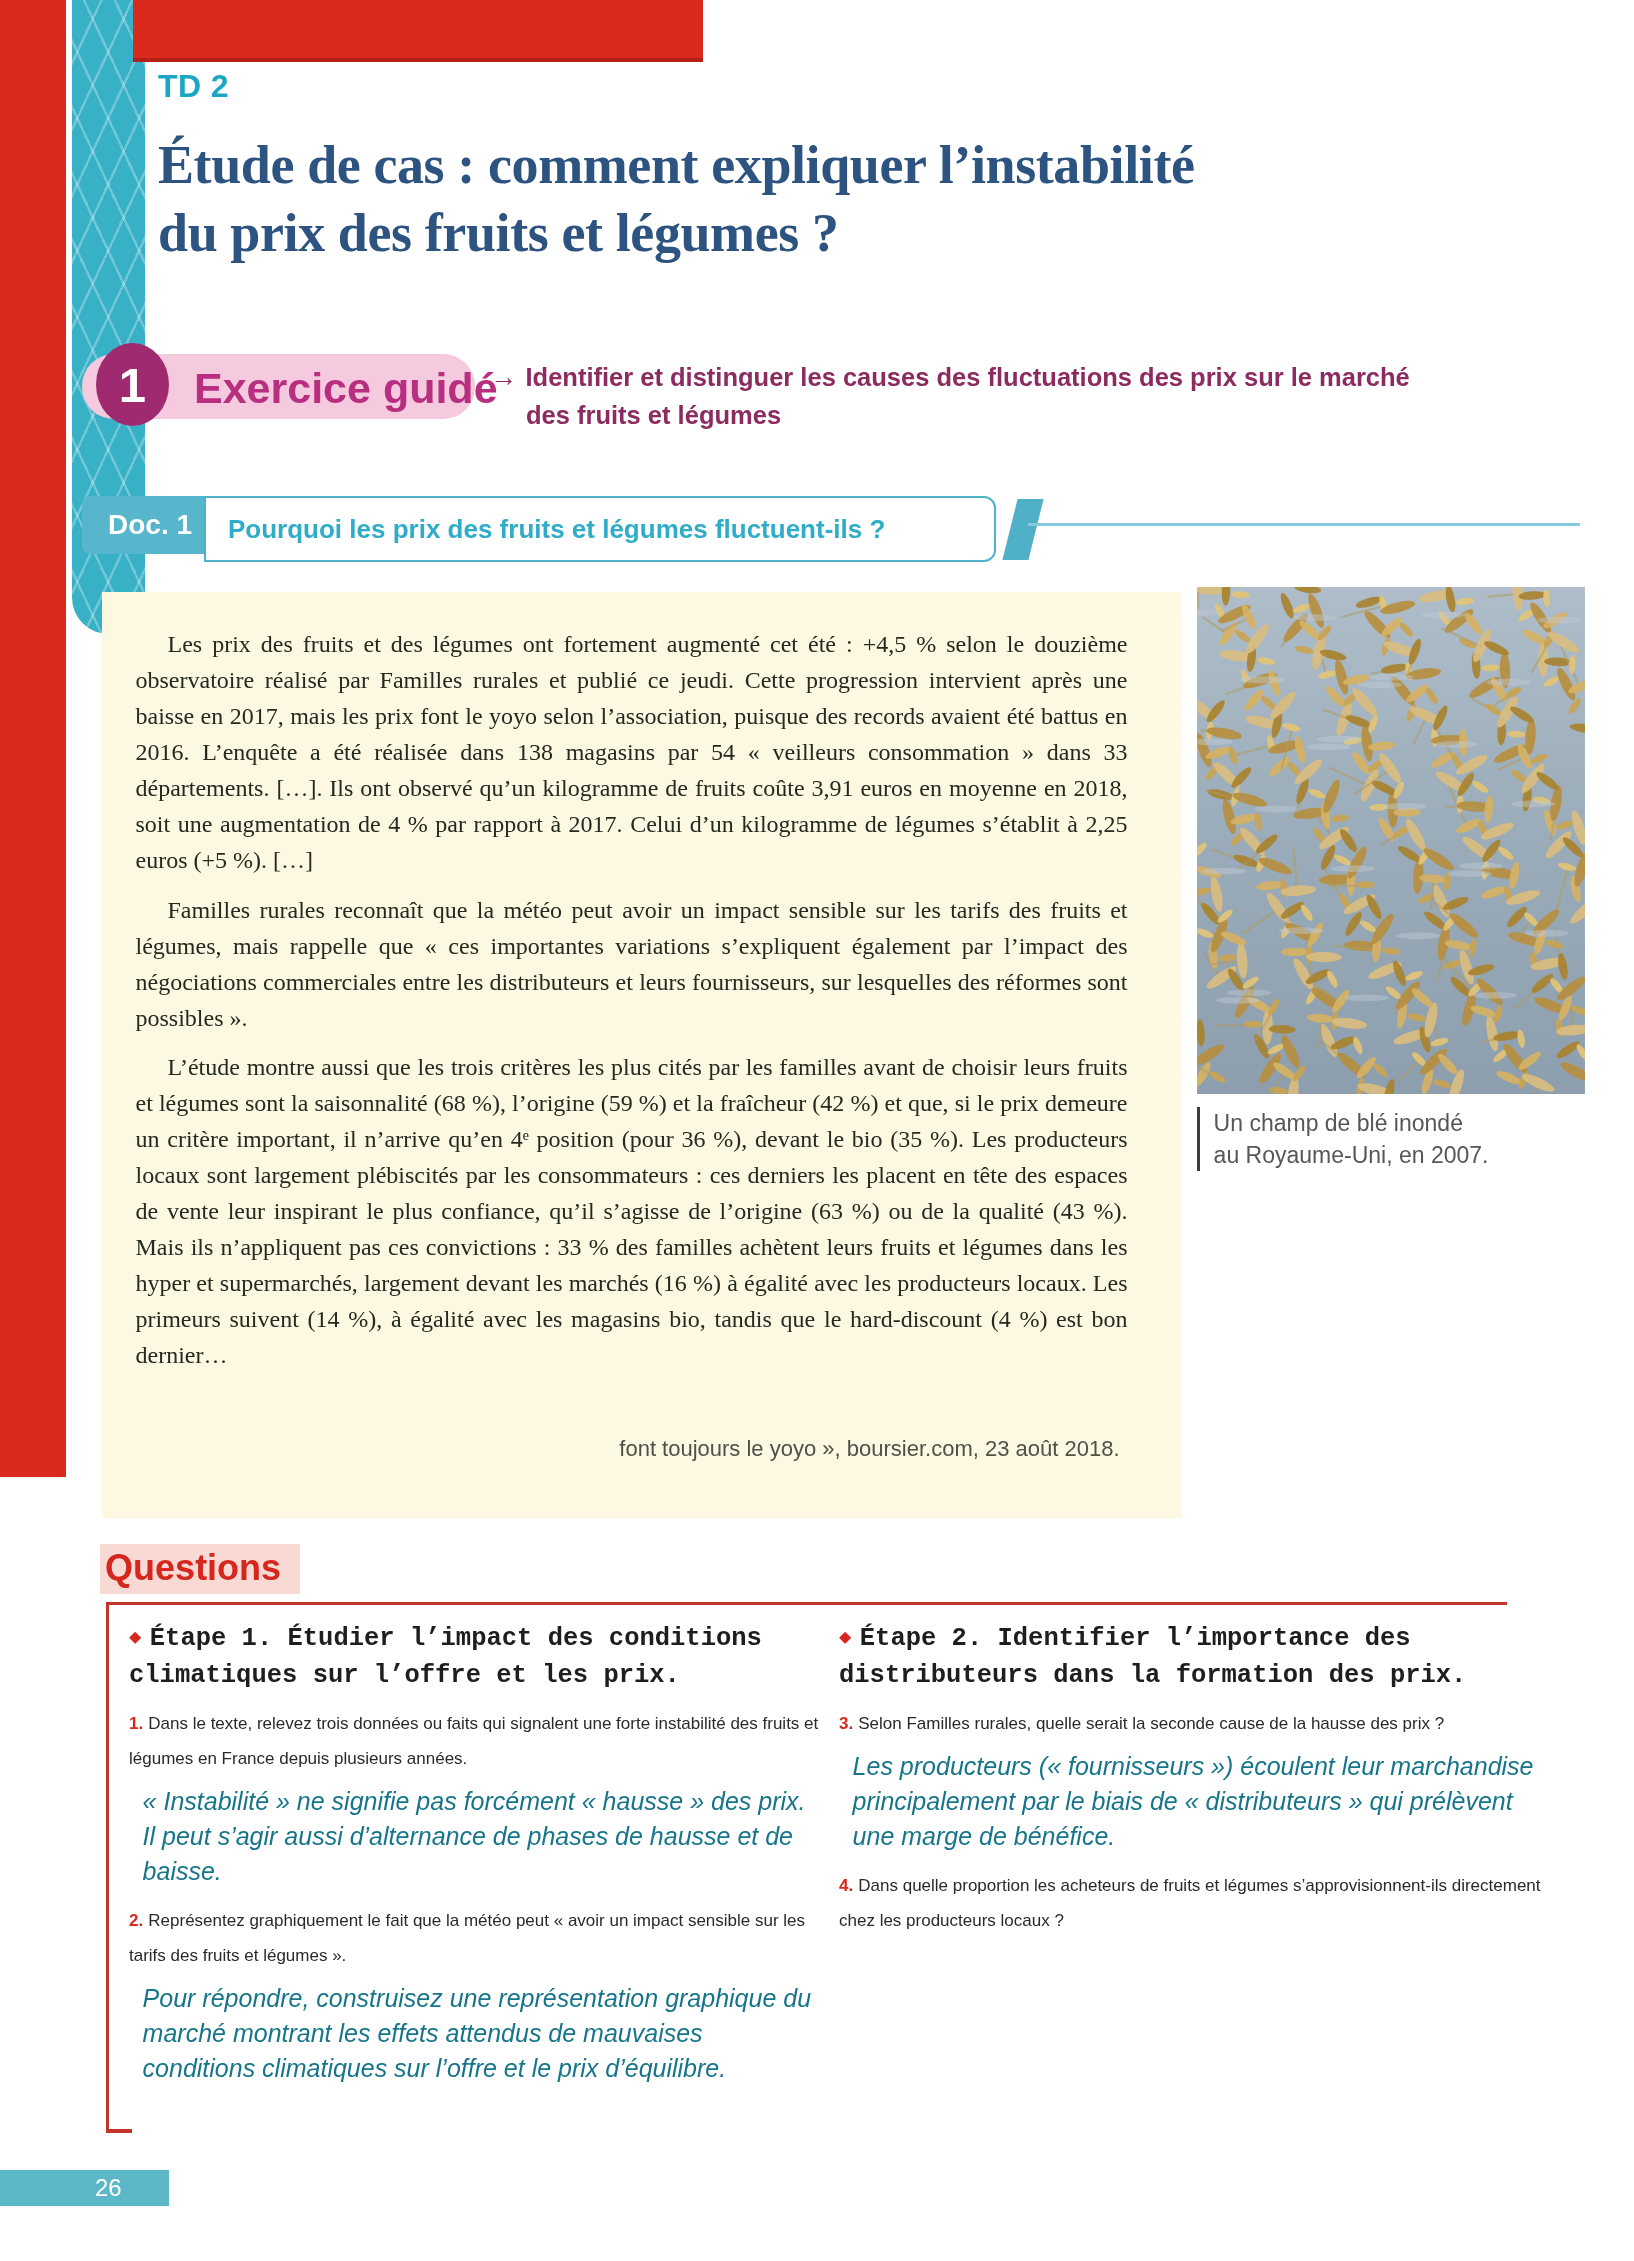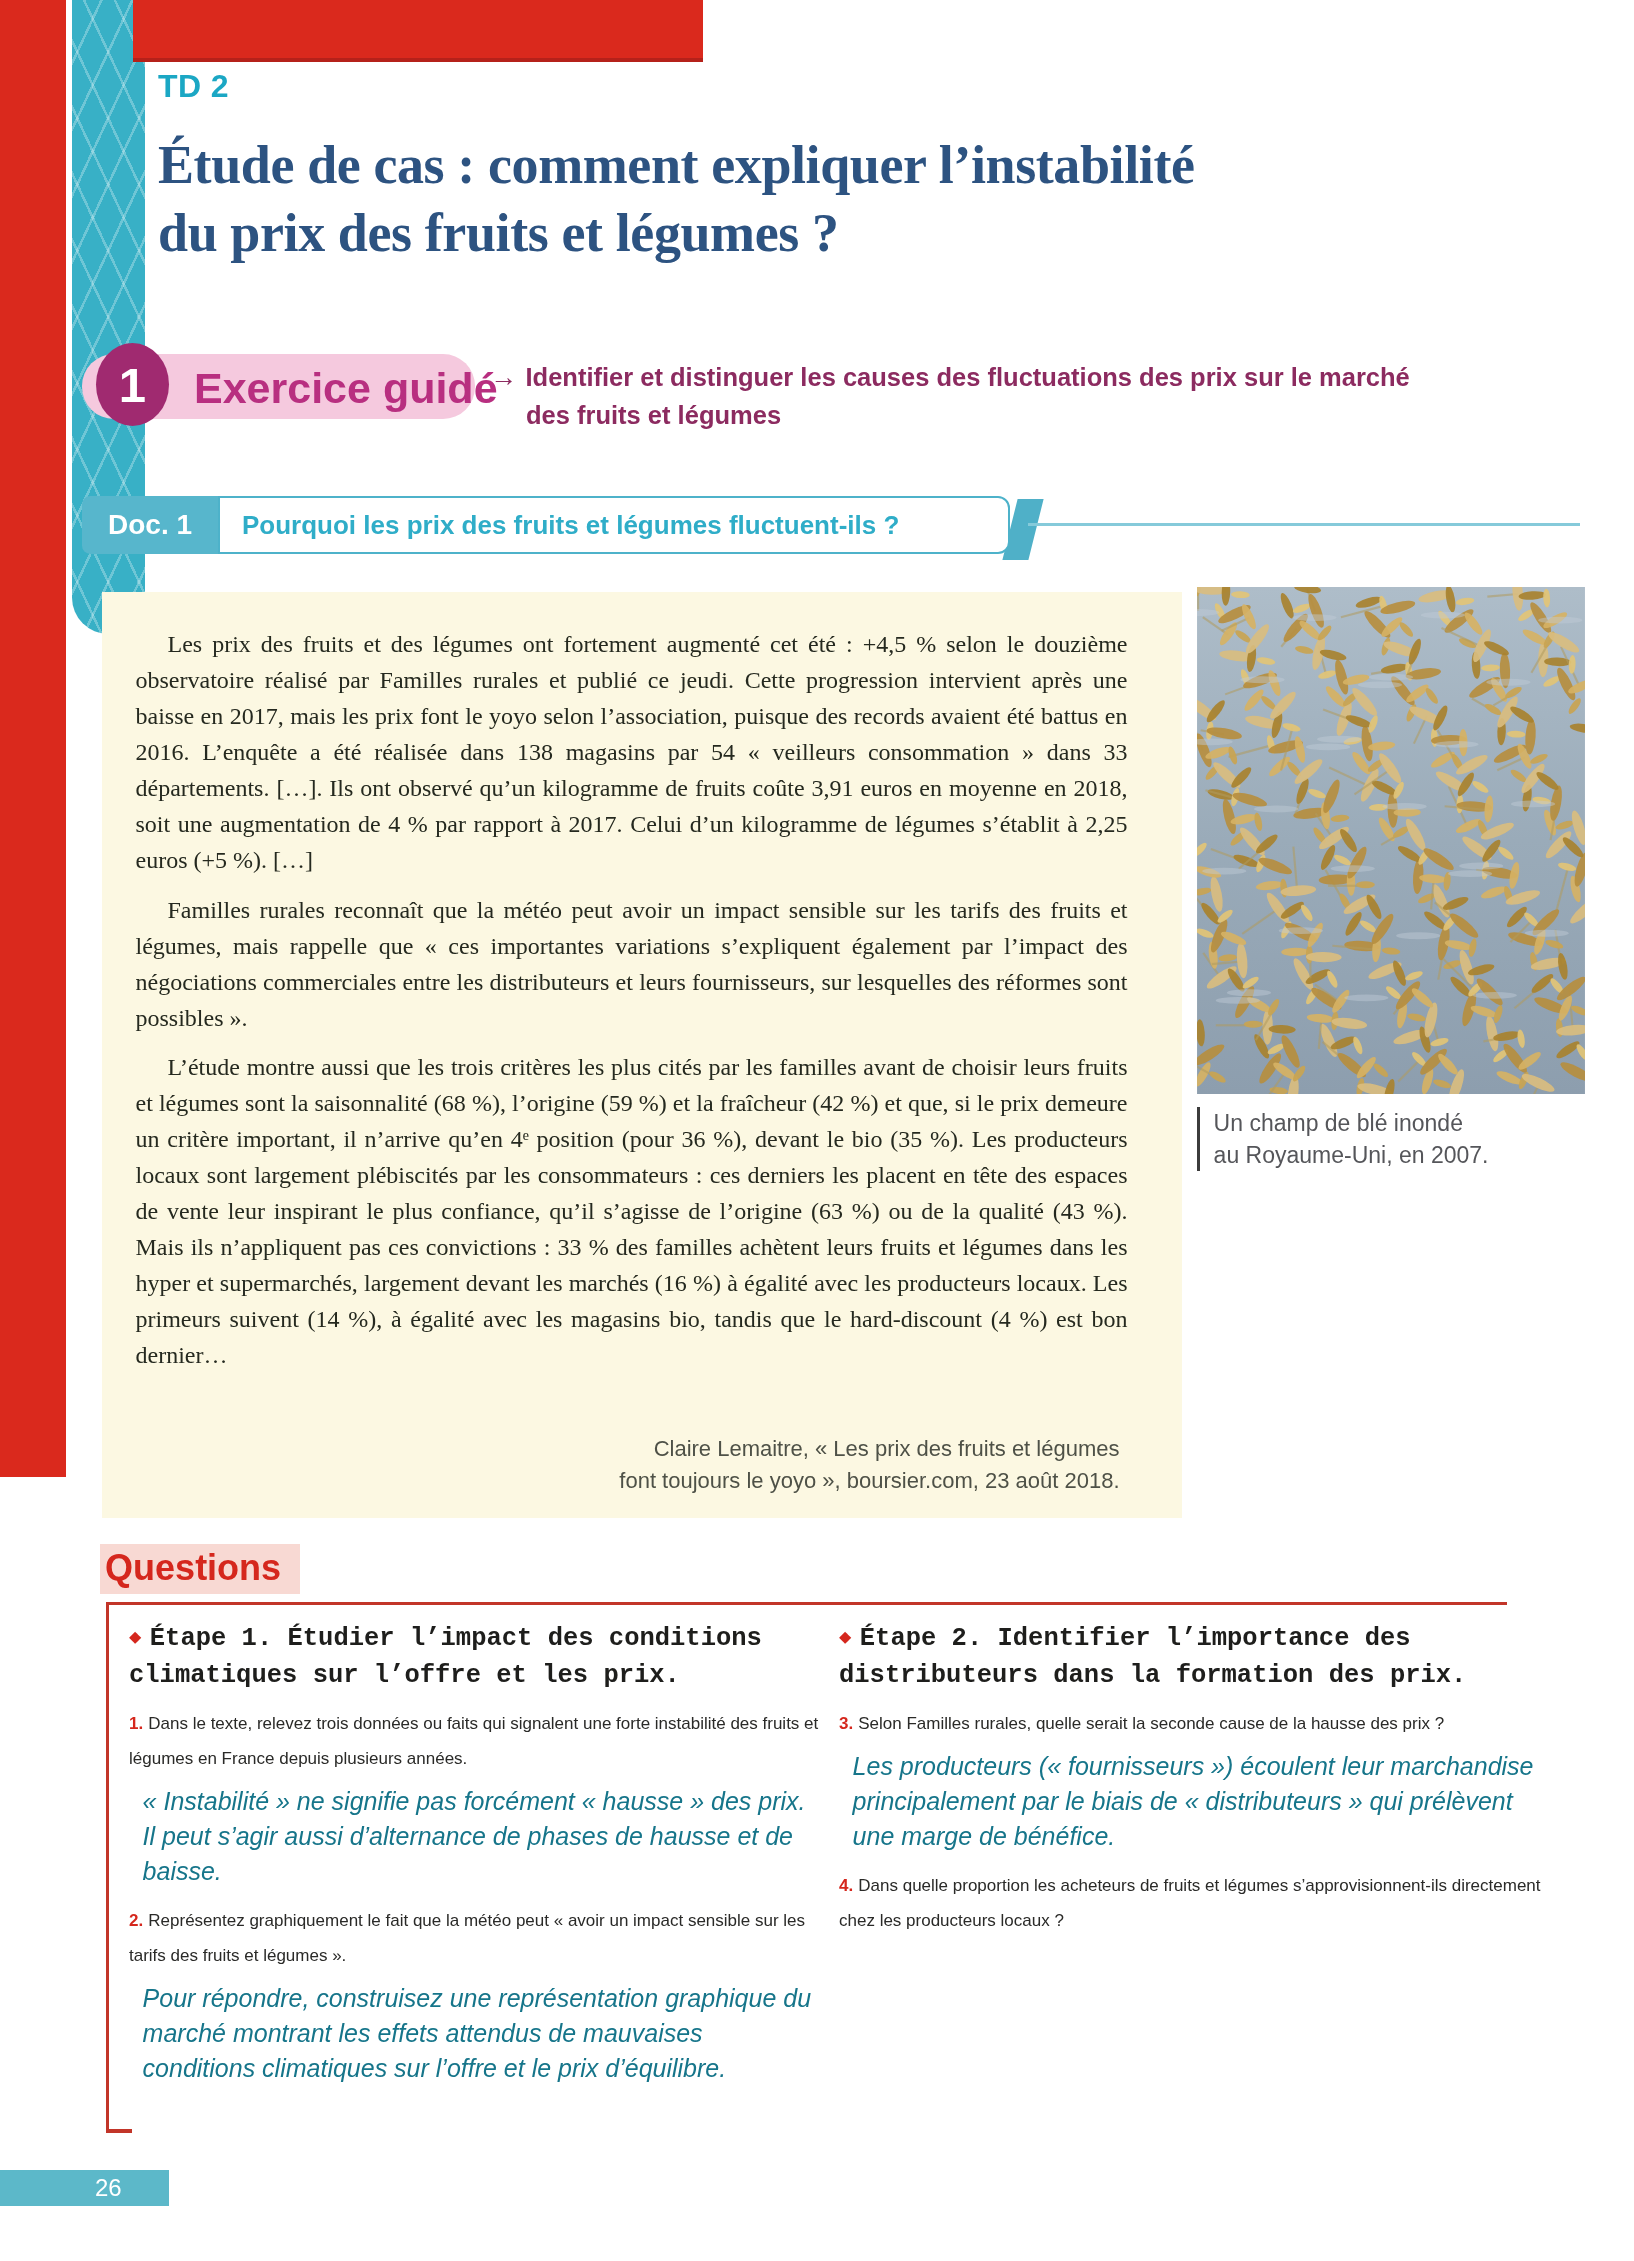--- a/index.html
+++ b/index.html
@@ -32,21 +32,21 @@
     color:#fff;font-size:49px;font-weight:bold;display:flex;align-items:center;justify-content:center;}
   .ex-label{left:194px;top:364px;font-size:43px;font-weight:bold;color:var(--magenta);}
   .objective{left:490px;top:358px;width:1022px;font-size:25.5px;font-weight:bold;
     color:var(--magenta-text);line-height:38px;}
   .objective .arrow{margin-right:8.5px;font-size:27px;}
   .objective .l2{padding-left:36px;}
 
   .doc-label{left:82px;top:496px;width:136px;height:58px;background:var(--teal-mid);
     border-radius:8.5px 0 0 8.5px;color:#fff;font-weight:bold;font-size:28px;
     display:flex;align-items:center;justify-content:center;}
-  .doc-titlebox{left:218px;top:496px;width:792px;height:58px;background:#fff;
+  .doc-titlebox{left:204px;top:496px;width:792px;height:66px;background:#fff;
     border:2.6px solid var(--teal-border);border-radius:0 12px 12px 0;box-sizing:border-box;
     display:flex;align-items:center;padding-left:22px;font-weight:bold;font-size:26px;color:#2fadc8;}
   .doc-fold{left:1010px;top:499px;width:25.5px;height:61px;background:#4fb0c8;transform:skewX(-14deg);}
   .doc-line{left:1028px;top:523px;width:552px;height:3.4px;background:var(--teal-line);}
 
   .doc-block{left:102px;top:592px;width:1080px;height:926px;background:var(--cream);}
   .article{position:absolute;left:25.5px;top:34px;width:992px;
     font-family:"Liberation Serif",serif;font-size:24px;line-height:36px;color:var(--ink);
     text-align:justify;margin-left:8px;}
   .article p{margin:0 0 13.6px 0;text-indent:32px;}
@@ -104,21 +104,20 @@
   <div class="abs doc-line"></div>
   <div class="abs doc-titlebox">Pourquoi les prix des fruits et légumes fluctuent-ils&nbsp;?</div>
 
   <div class="abs doc-block">
     <div class="article">
       <p>Les prix des fruits et des légumes ont fortement augmenté cet été&nbsp;: +4,5&nbsp;% selon le douzième observatoire réalisé par Familles rurales et publié ce jeudi. Cette progression intervient après une baisse en 2017, mais les prix font le yoyo selon l’association, puisque des records avaient été battus en 2016. L’enquête a été réalisée dans 138 magasins par 54&nbsp;«&nbsp;veilleurs consommation&nbsp;» dans 33 départements. […]. Ils ont observé qu’un kilogramme de fruits coûte 3,91 euros en moyenne en 2018, soit une augmentation de 4&nbsp;% par rapport à 2017. Celui d’un kilogramme de légumes s’établit à 2,25 euros (+5&nbsp;%). […]</p>
       <p>Familles rurales reconnaît que la météo peut avoir un impact sensible sur les tarifs des fruits et légumes, mais rappelle que «&nbsp;ces importantes variations s’expliquent également par l’impact des négociations commerciales entre les distributeurs et leurs fournisseurs, sur lesquelles des réformes sont possibles&nbsp;».</p>
       <p>L’étude montre aussi que les trois critères les plus cités par les familles avant de choisir leurs fruits et légumes sont la saisonnalité (68&nbsp;%), l’origine (59&nbsp;%) et la fraîcheur (42&nbsp;%) et que, si le prix demeure un critère important, il n’arrive qu’en 4ᵉ position (pour 36&nbsp;%), devant le bio (35&nbsp;%). Les producteurs locaux sont largement plébiscités par les consommateurs&nbsp;: ces derniers les placent en tête des espaces de vente leur inspirant le plus confiance, qu’il s’agisse de l’origine (63&nbsp;%) ou de la qualité (43&nbsp;%). Mais ils n’appliquent pas ces convictions&nbsp;: 33&nbsp;% des familles achètent leurs fruits et légumes dans les hyper et supermarchés, largement devant les marchés (16&nbsp;%) à égalité avec les producteurs locaux. Les primeurs suivent (14&nbsp;%), à égalité avec les magasins bio, tandis que le hard-discount (4&nbsp;%) est bon dernier…</p>
     </div>
     <div class="attribution">
-      <div>Claire Lemaitre, «&nbsp;Les prix des fruits et légumes</div>
       <div>font toujours le yoyo&nbsp;», boursier.com, 23 août 2018.</div>
     </div>
   </div>
 
   <div class="abs photo">
     <svg id="photo-svg" width="388" height="507" viewBox="0 0 456 596" xmlns="http://www.w3.org/2000/svg">
         <defs>
           <linearGradient id="wg" x1="0" y1="0" x2="0" y2="1">
             <stop offset="0" stop-color="#aebdc9"></stop>
             <stop offset="0.5" stop-color="#9aabb9"></stop>

